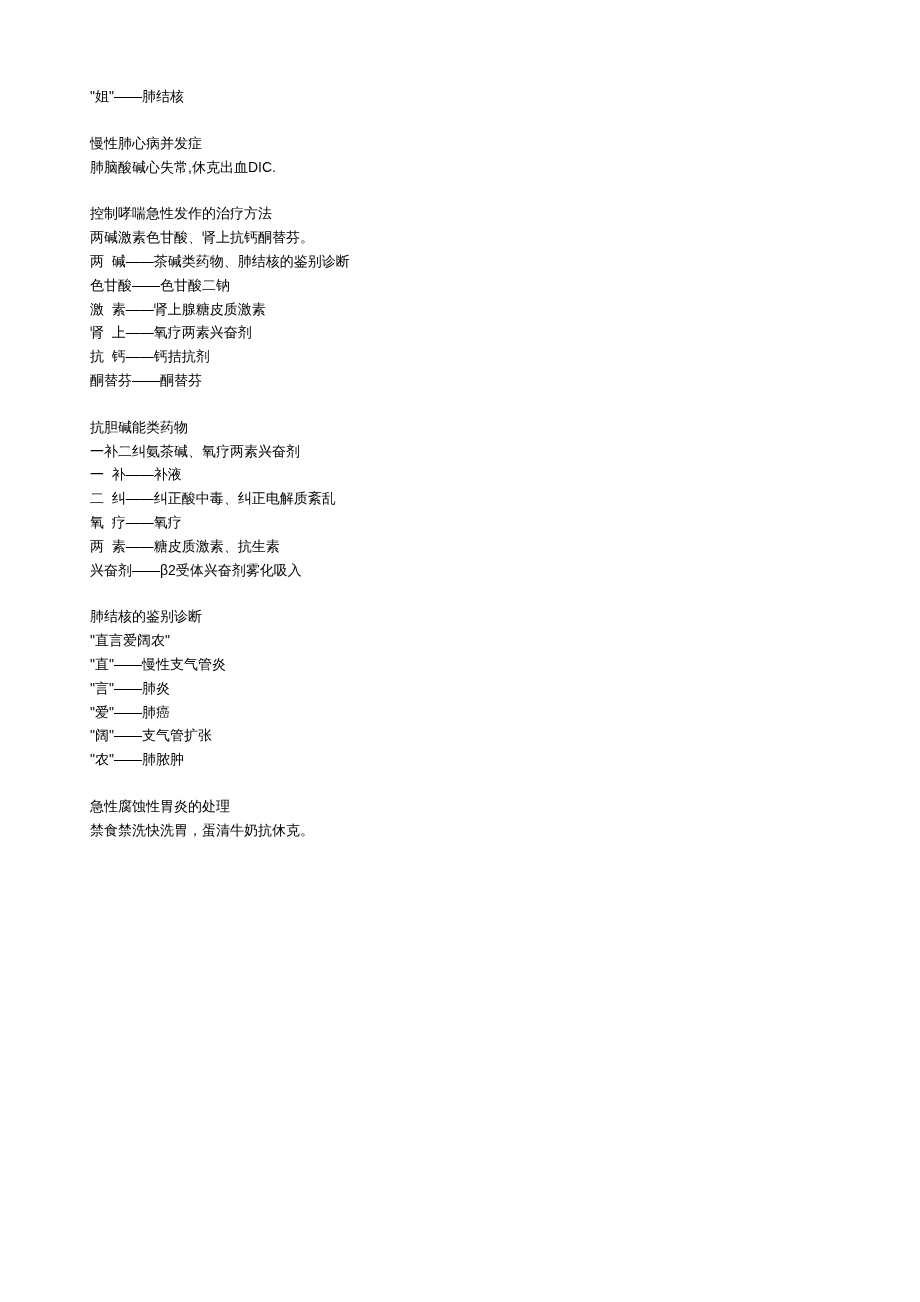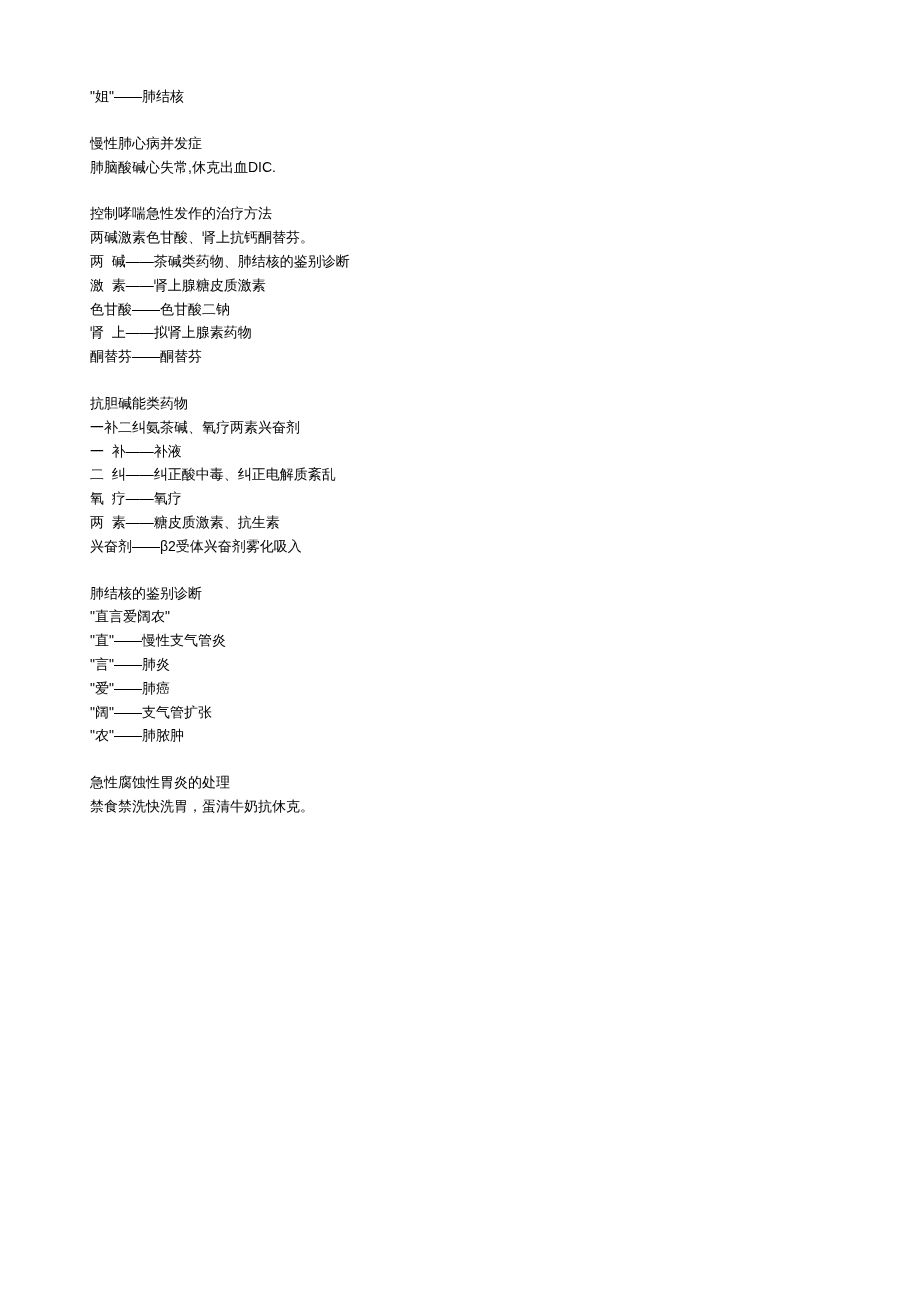--- a/index.html
+++ b/index.html
@@ -25,23 +25,24 @@
       <div class="line">"姐"——肺结核</div>
     </div>
     <div class="section">
       <div class="line">慢性肺心病并发症</div>
       <div class="line">肺脑酸碱心失常,休克出血DIC.</div>
     </div>
     <div class="section">
       <div class="line">控制哮喘急性发作的治疗方法</div>
       <div class="line">两碱激素色甘酸、肾上抗钙酮替芬。</div>
       <div class="line">两  碱——茶碱类药物、肺结核的鉴别诊断</div>
+      <div class="line">色甘酸——色甘酸二钠</div>
       <div class="line">激  素——肾上腺糖皮质激素</div>
-      <div class="line">色甘酸——色甘酸二钠</div>
-      <div class="line">肾  上——拟肾上腺素药物</div>
+      <div class="line">肾  上——氧疗两素兴奋剂</div>
+      <div class="line">抗  钙——钙拮抗剂</div>
       <div class="line">酮替芬——酮替芬</div>
     </div>
     <div class="section">
       <div class="line">抗胆碱能类药物</div>
       <div class="line">一补二纠氨茶碱、氧疗两素兴奋剂</div>
       <div class="line">一  补——补液</div>
       <div class="line">二  纠——纠正酸中毒、纠正电解质紊乱</div>
       <div class="line">氧  疗——氧疗</div>
       <div class="line">两  素——糖皮质激素、抗生素</div>
       <div class="line">兴奋剂——β2受体兴奋剂雾化吸入</div>

